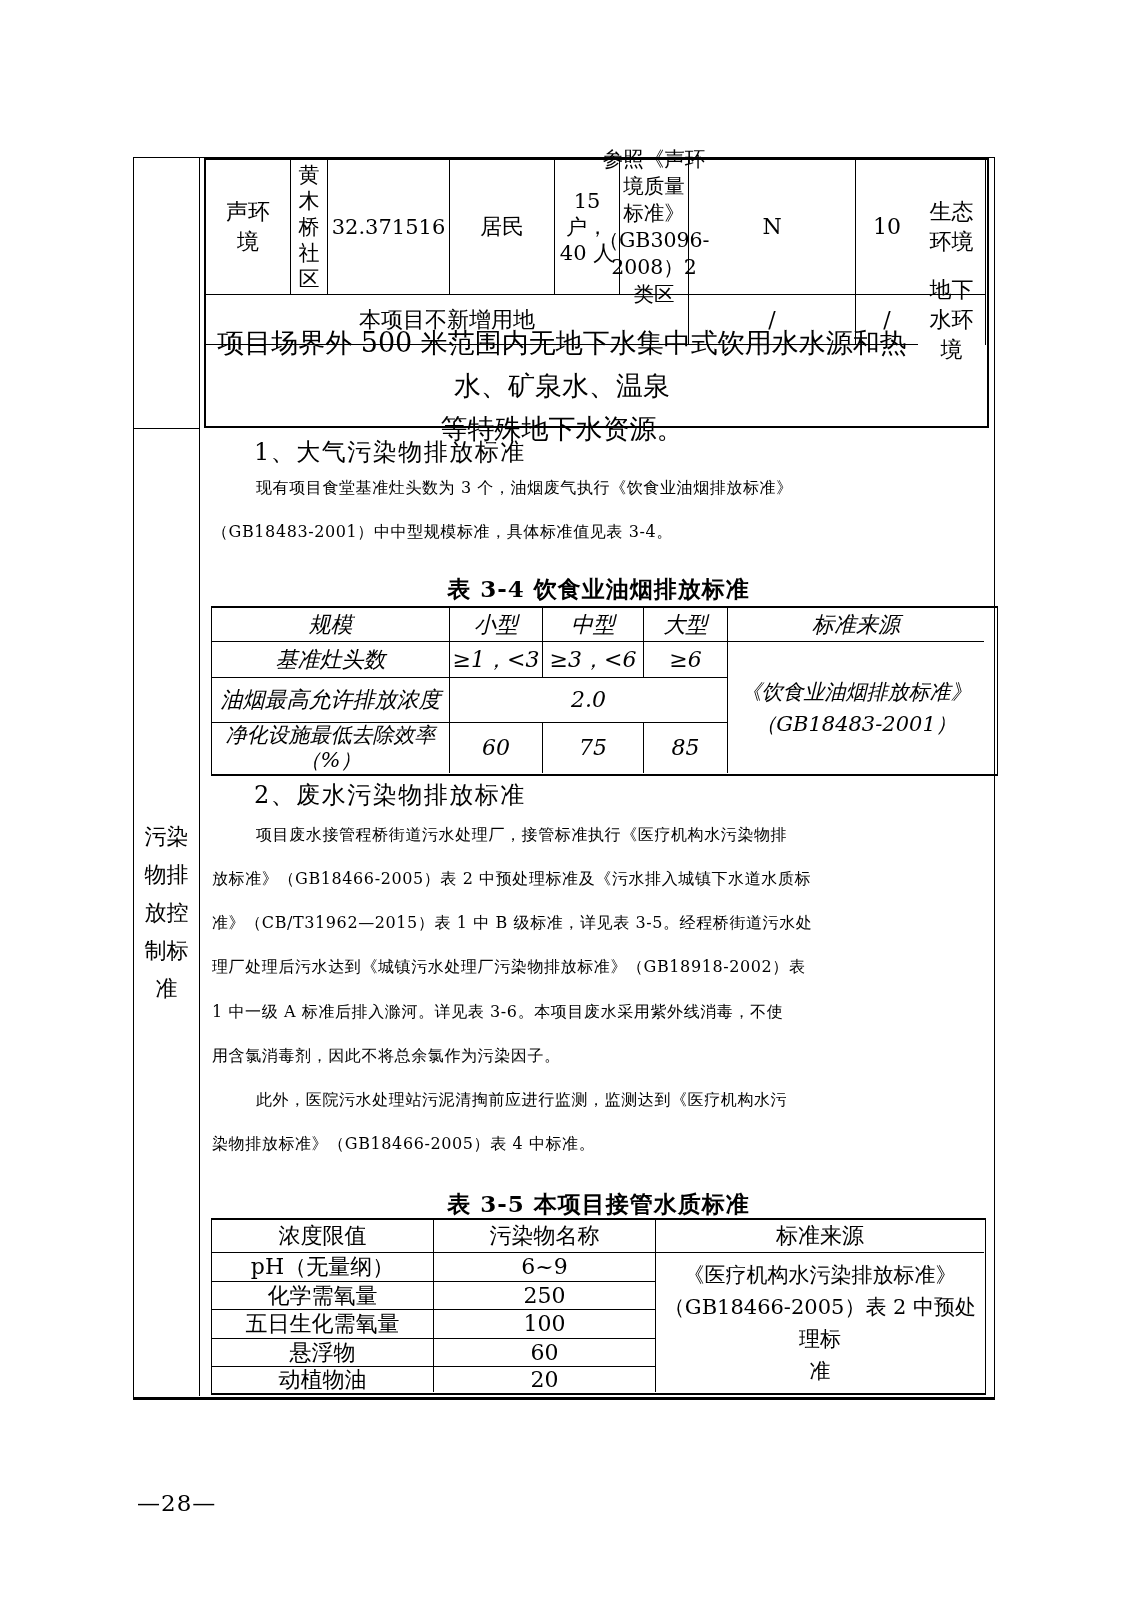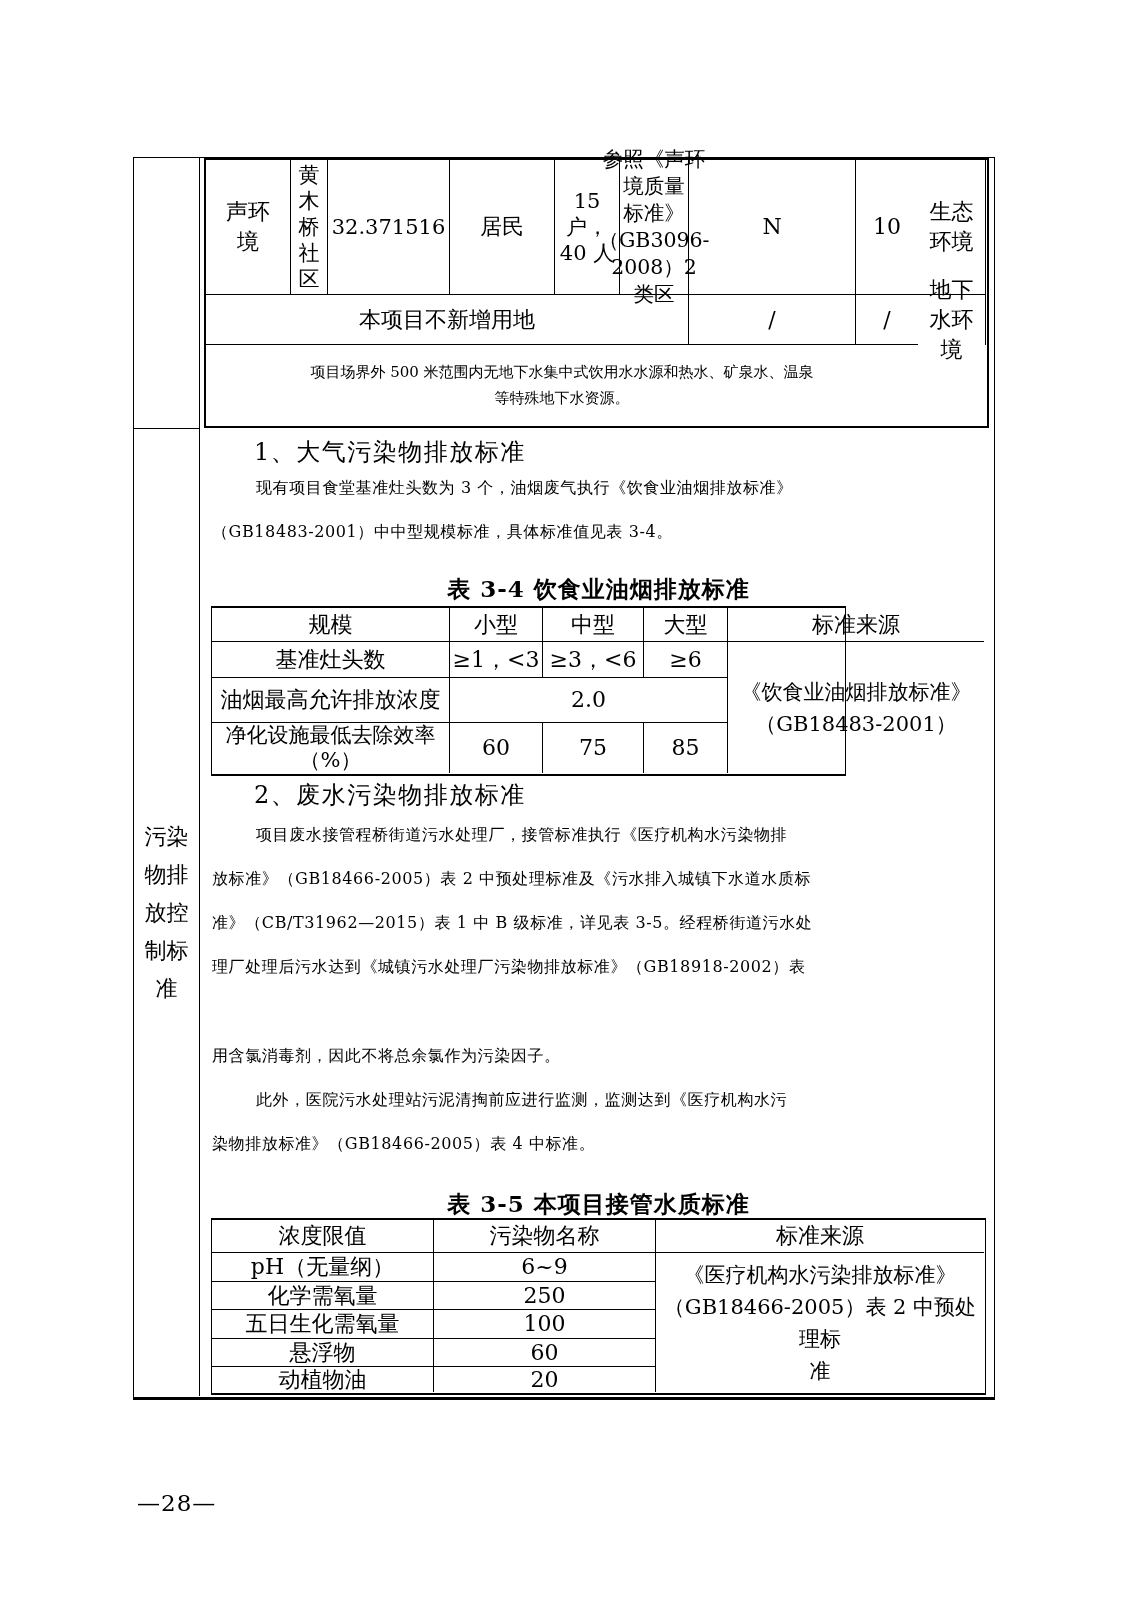--- a/index.html
+++ b/index.html
@@ -28,40 +28,40 @@
     border:2.5px solid #000;
     display:grid;
     grid-template-columns:85px 37px 122px 105px 65px 69px 167px 62px 68px;
     grid-template-rows:135px 50px 80px;
     font-size:22px; line-height:30px;
   }
   .v-site { font-size:21px; line-height:26px; letter-spacing:0; }
   .num-cell { font-size:21px; }
   .scale-cell { font-size:21px; line-height:26px; }
   .std-cell { font-size:20.5px; line-height:27px; }
-  .gw-cell { font-size:15px; line-height:26px; }
+  .gw-cell { font-size:27px; line-height:43px; }
   .span6 { grid-column:span 6; }
   .span8 { grid-column:span 8; }
   
   .section-label-cell {
     position:absolute; left:0; top:270px; width:66px; height:968px;
     border-right:1.5px solid #000; border-top:1.5px solid #000;
     display:flex; align-items:center; justify-content:center; text-align:center;
     white-space:pre-line; font-size:22px; line-height:38px;
   }
   .heading { font-weight:normal; font-size:24px; letter-spacing:1.5px; white-space:nowrap; }
   .bodyline { font-size:16px; letter-spacing:0.6px; white-space:nowrap; }
   .tbl-title { font-weight:bold; font-size:23px; text-align:center; letter-spacing:1px; }
   .t34 {
-    position:absolute; left:77px; top:448px; width:635px; height:170px;
+    position:absolute; left:77px; top:448px; width:787px; height:170px;
     border:1.5px solid #000; border-top:2.5px solid #000; border-bottom:2.5px solid #000;
     display:grid;
     grid-template-columns:238px 93px 101px 84px 256px;
     grid-template-rows:34px 36px 45px 50px;
-    font-size:22px; line-height:26px;
+    font-size:22px; line-height:26px;font-style:italic;
   }
   .t35 {
     position:absolute; left:77px; top:1060px; width:775px; height:177px;
     border:1.5px solid #000; border-top:2.5px solid #000; border-bottom:2.5px solid #000;
     display:grid;
     grid-template-columns:222px 222px 328px;
     grid-template-rows:33px 29px 28px 29px 28px 25px;
     font-size:22px; line-height:26px;
   }
   .src-cell { font-size:21px; line-height:32px; }
@@ -144,20 +144,21 @@
       <div class="cell br" style="grid-row:4;">60</div>
       <div class="cell br" style="grid-row:4;">75</div>
       <div class="cell br" style="grid-row:4;">85</div>
     </div>
 
     <div class="abs heading" style="left:120px; top:621px;">2、废水污染物排放标准</div>
     <div class="abs bodyline" style="left:122px; top:667px;">项目废水接管程桥街道污水处理厂，接管标准执行《医疗机构水污染物排</div>
     <div class="abs bodyline" style="left:78px; top:711px;">放标准》（GB18466-2005）表 2 中预处理标准及《污水排入城镇下水道水质标</div>
     <div class="abs bodyline" style="left:78px; top:755px;">准》（CB/T31962—2015）表 1 中 B 级标准，详见表 3-5。经程桥街道污水处</div>
     <div class="abs bodyline" style="left:78px; top:799px;">理厂处理后污水达到《城镇污水处理厂污染物排放标准》（GB18918-2002）表</div>
+    <div class="abs bodyline" style="left:78px; top:844px;">1 中一级 A 标准后排入滁河。详见表 3-6。本项目废水采用紫外线消毒，不使</div>
     <div class="abs bodyline" style="left:122px; top:932px;">此外，医院污水处理站污泥清掏前应进行监测，监测达到《医疗机构水污</div>
     <div class="abs bodyline" style="left:78px; top:888px;">用含氯消毒剂，因此不将总余氯作为污染因子。</div>
     <div class="abs bodyline" style="left:78px; top:976px;">染物排放标准》（GB18466-2005）表 4 中标准。</div>
 
     <div class="abs tbl-title" style="left:77px; top:1031px; width:775px;">表 3-5 本项目接管水质标准</div>
 
     <div class="t35">
       <div class="cell br bb">浓度限值</div>
       <div class="cell br bb">污染物名称</div>
       <div class="cell bb">标准来源</div>

